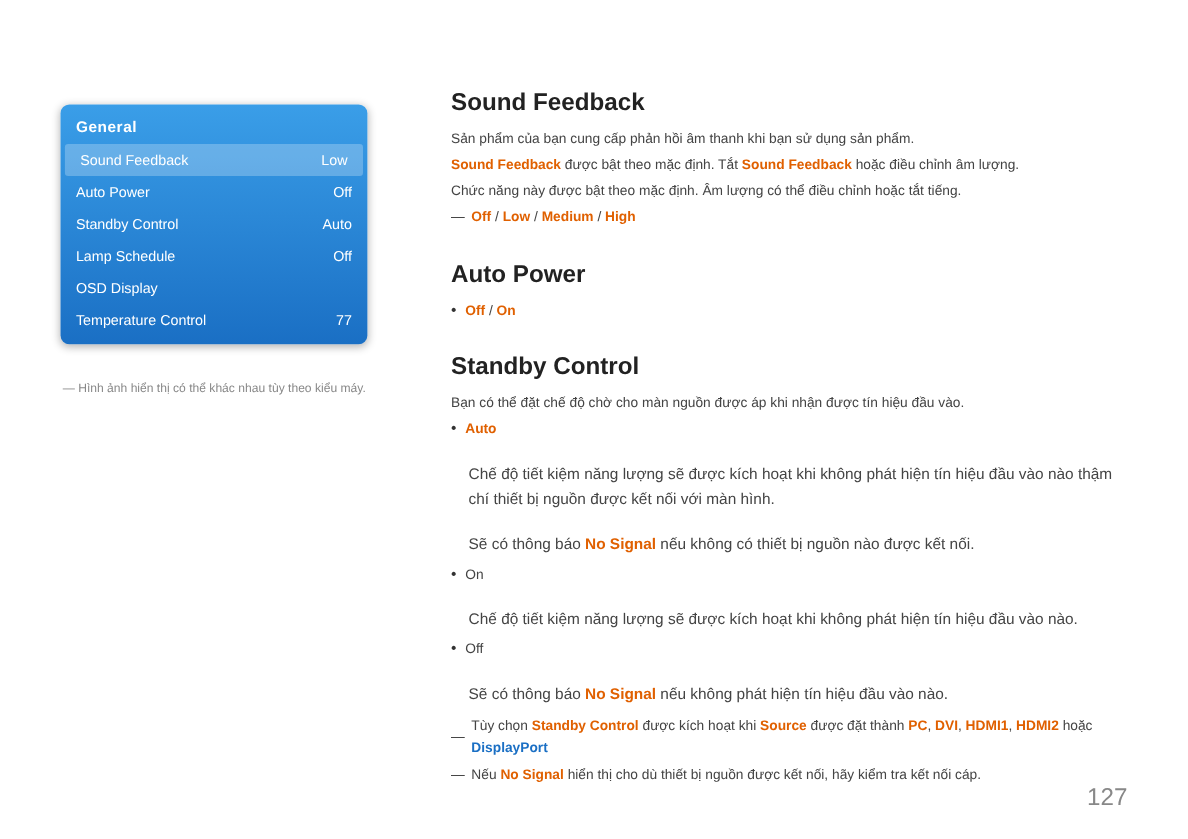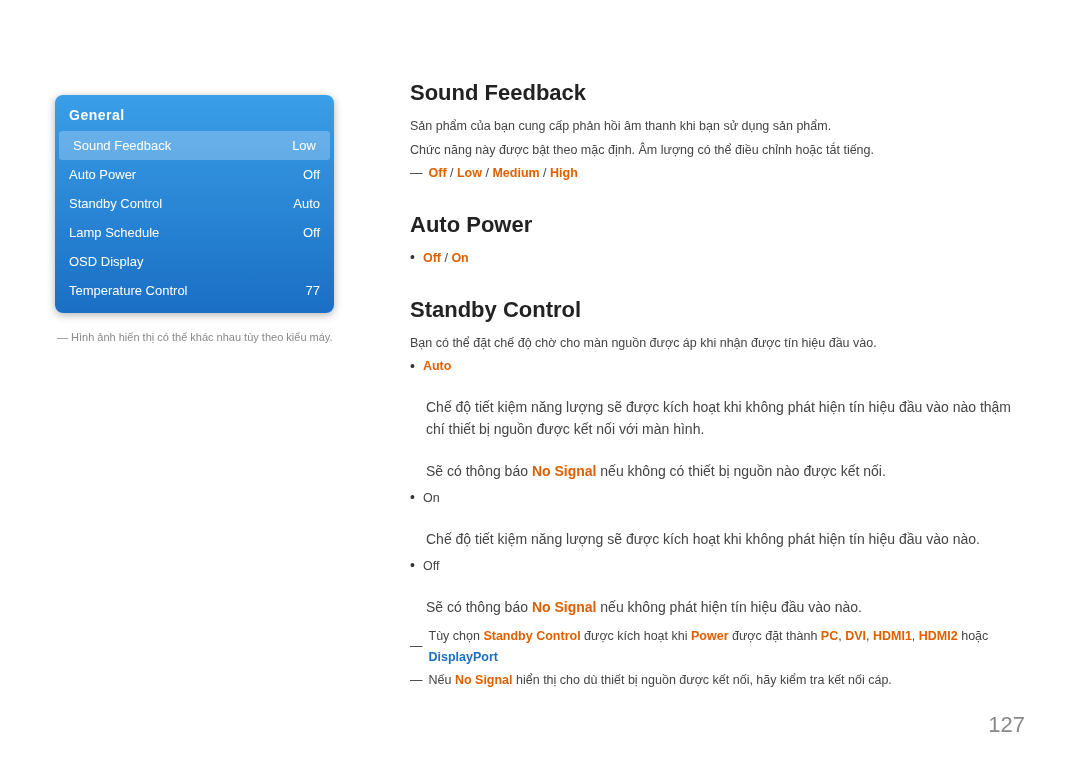--- a/index.html
+++ b/index.html
@@ -56,21 +56,21 @@
     .menu-item .item-label {
       font-weight: 500;
     }
 
     .menu-item .item-value {
       color: #fff;
       font-size: 13px;
     }
 
     .footnote {
-      margin-top: 18px;
+      margin-top: 34px;
       font-size: 11px;
       color: #888;
       padding-left: 2px;
     }
 
     
     .right-content {
       position: absolute;
       left: 410px;
       top: 80px;
@@ -192,20 +192,21 @@
   </div>
   <div class="footnote">— Hình ảnh hiển thị có thể khác nhau tùy theo kiểu máy.</div>
 </div>
 
 <div class="right-content">
 
   <div class="section">
     <div class="section-title">Sound Feedback</div>
     <div class="section-body">
       <p>Sản phẩm của bạn cung cấp phản hồi âm thanh khi bạn sử dụng sản phẩm.</p>
+      <p><span class="highlight-orange">Sound Feedback</span> được bật theo mặc định. Tắt <span class="highlight-orange">Sound Feedback</span> hoặc điều chỉnh âm lượng.</p>
       <p>Chức năng này được bật theo mặc định. Âm lượng có thể điều chỉnh hoặc tắt tiếng.</p>
       <div class="dash-line">
         <span>
           <span class="highlight-orange">Off</span> / <span class="highlight-orange">Low</span> / <span class="highlight-orange">Medium</span> / <span class="highlight-orange">High</span>
         </span>
       </div>
     </div>
   </div>
 
   <div class="section">
@@ -234,21 +235,21 @@
         <span>On</span>
       </div>
       <div class="sub-text">Chế độ tiết kiệm năng lượng sẽ được kích hoạt khi không phát hiện tín hiệu đầu vào nào.</div>
 
       <div class="bullet-line" style="margin-top:6px;">
         <span>Off</span>
       </div>
       <div class="sub-text">Sẽ có thông báo <span class="highlight-orange">No Signal</span> nếu không phát hiện tín hiệu đầu vào nào.</div>
 
       <div class="dash-line" style="margin-top:8px;">
-        <span>Tùy chọn <span class="highlight-orange">Standby Control</span> được kích hoạt khi <span class="highlight-orange">Power</span> được đặt thành <span class="highlight-orange">PC</span>, <span class="highlight-orange">DVI</span>, <span class="highlight-orange">HDMI1</span>, <span class="highlight-orange">HDMI2</span> hoặc <span class="highlight-blue">DisplayPort</span></span>
+        <span>Tùy chọn <span class="highlight-orange">Standby Control</span> được kích hoạt khi <span class="highlight-orange">Source</span> được đặt thành <span class="highlight-orange">PC</span>, <span class="highlight-orange">DVI</span>, <span class="highlight-orange">HDMI1</span>, <span class="highlight-orange">HDMI2</span> hoặc <span class="highlight-blue">DisplayPort</span></span>
       </div>
       <div class="dash-line">
         <span>Nếu <span class="highlight-orange">No Signal</span> hiển thị cho dù thiết bị nguồn được kết nối, hãy kiểm tra kết nối cáp.</span>
       </div>
     </div>
   </div>
 
 </div>
 
 <div class="page-number">127</div>

